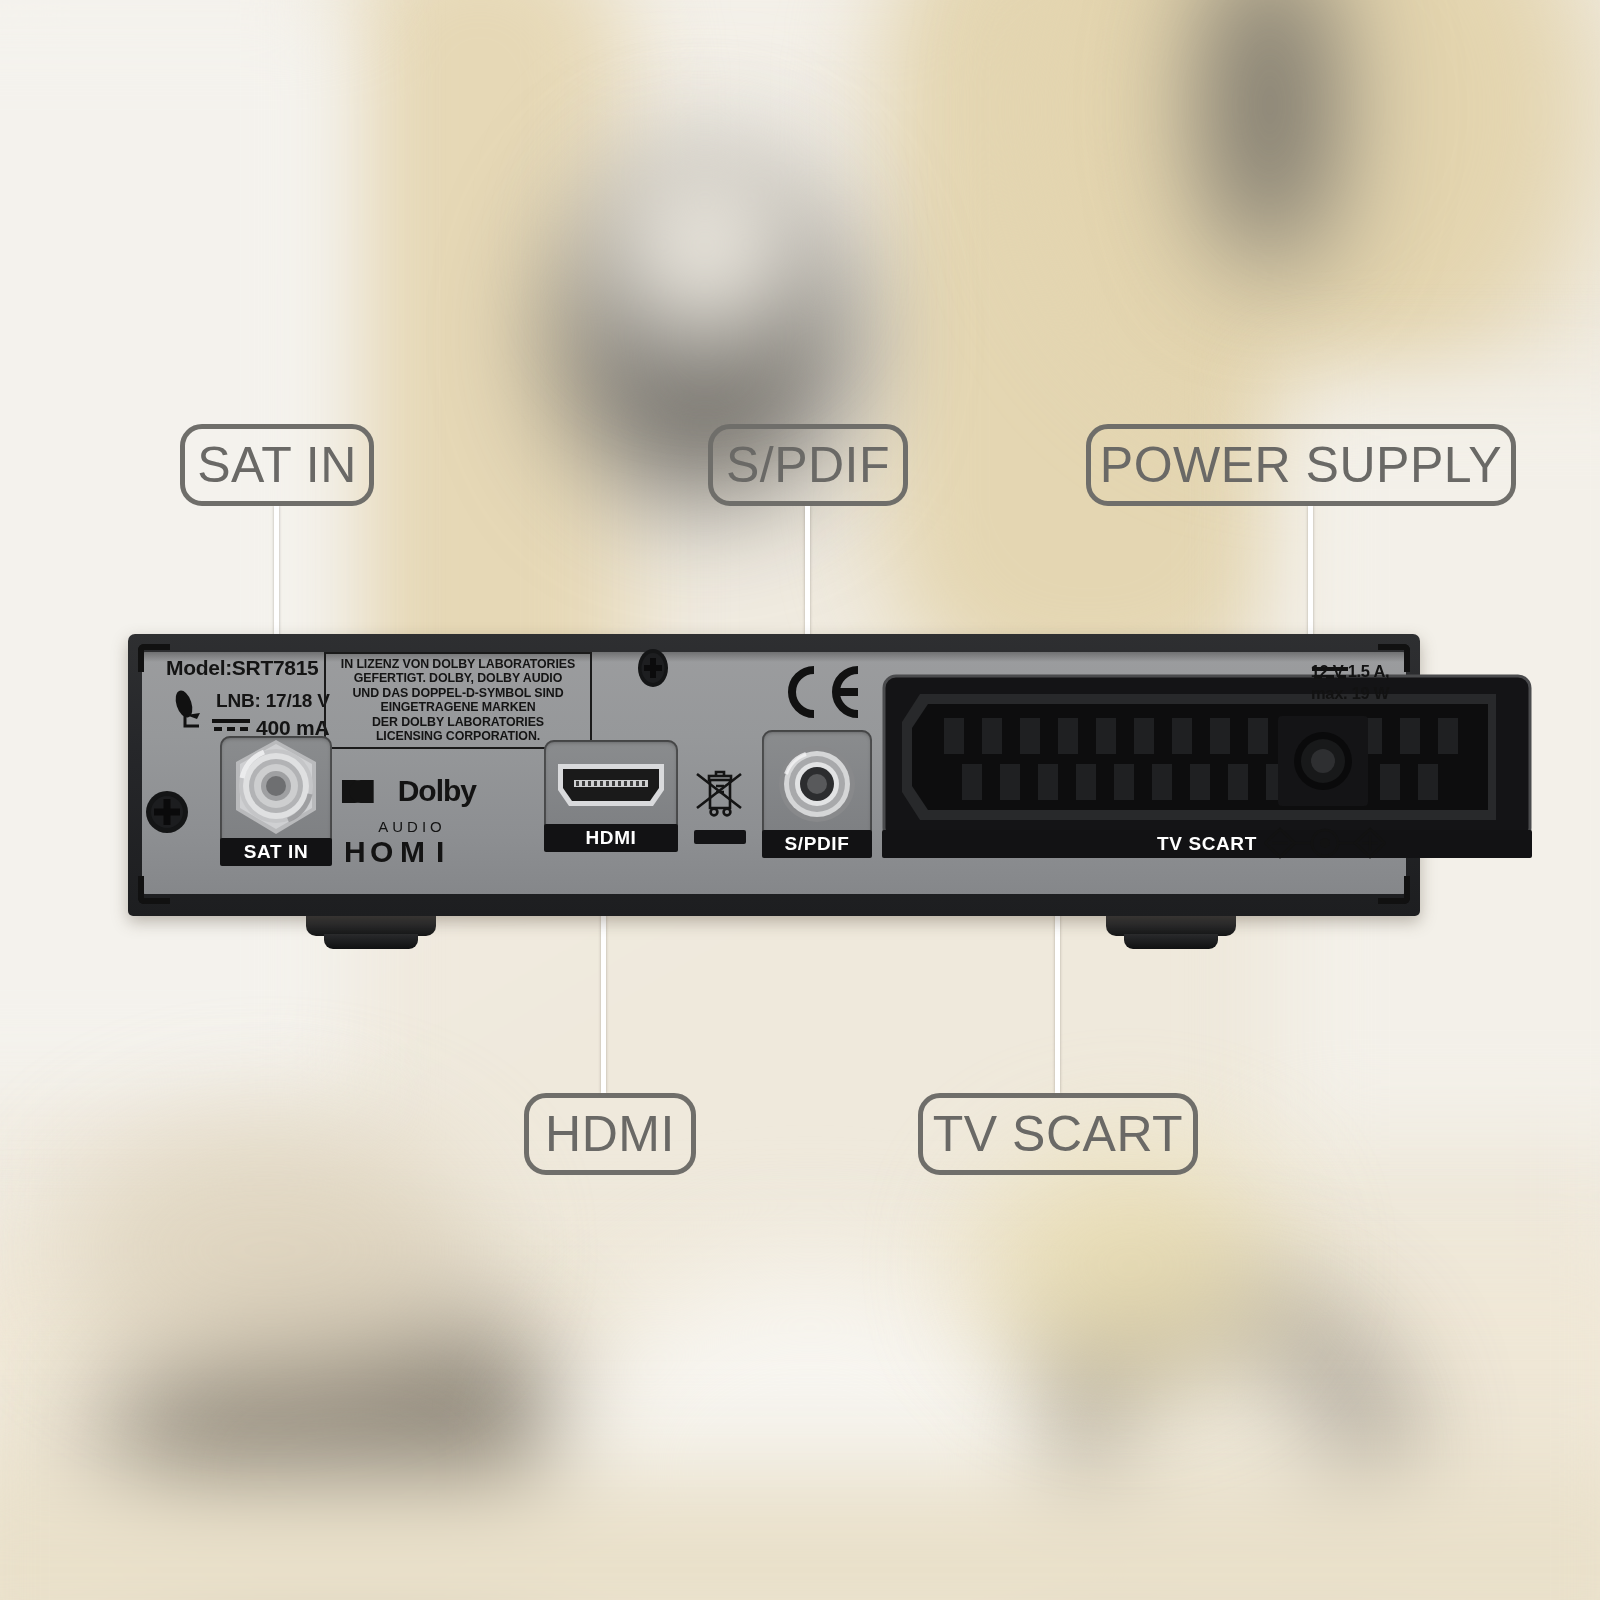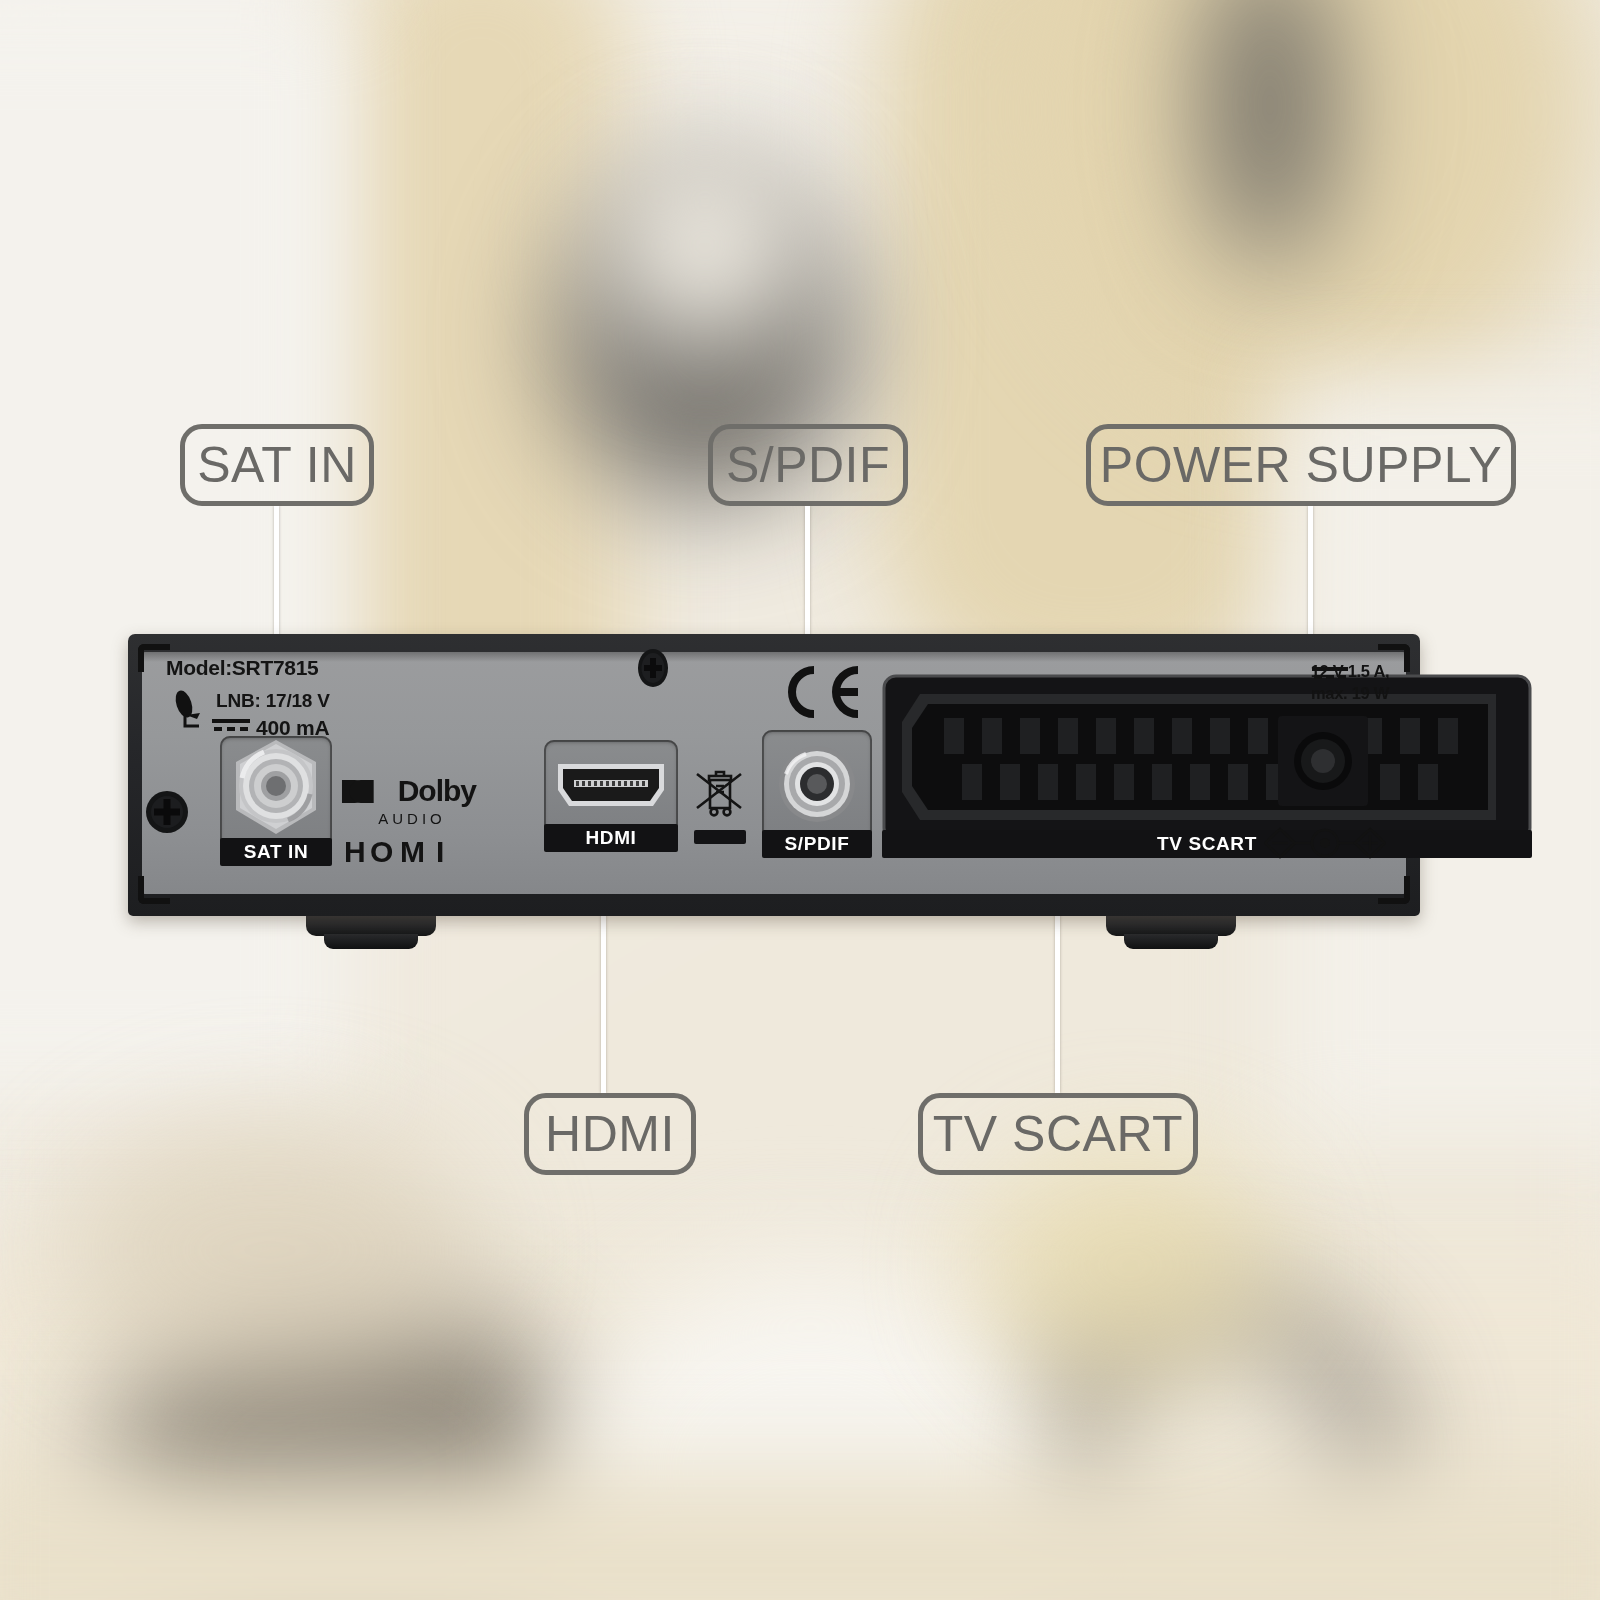--- a/index.html
+++ b/index.html
@@ -245,20 +245,28 @@
   <div style="position:absolute;left:84px;top:82px;width:40px;height:18px;">
     <svg width="40" height="18" viewBox="0 0 40 18">
       <rect x="0" y="3" width="38" height="4" fill="#111"></rect>
       <rect x="2" y="11" width="8" height="4" fill="#111"></rect>
       <rect x="15" y="11" width="8" height="4" fill="#111"></rect>
       <rect x="28" y="11" width="8" height="4" fill="#111"></rect>
     </svg>
   </div>
   <div class="pt lnb2" style="left:128px;top:82px;">400 mA</div>
 
+  <div class="dolbybox" style="left:196px;top:18px;width:252px;">
+    <div>IN LIZENZ VON DOLBY LABORATORIES</div>
+    <div>GEFERTIGT. DOLBY, DOLBY AUDIO</div>
+    <div>UND DAS DOPPEL-D-SYMBOL SIND</div>
+    <div>EINGETRAGENE MARKEN</div>
+    <div>DER DOLBY LABORATORIES</div>
+    <div>LICENSING CORPORATION.</div>
+  </div>
 
   <div class="portframe" style="left:92px;top:102px;width:112px;height:118px;"></div>
   <div style="position:absolute;left:96px;top:100px;width:104px;height:112px;">
     <svg width="104" height="112" viewBox="0 0 104 112">
       <polygon points="52,6 92,28 92,76 52,100 12,76 12,28" fill="#b9babc"></polygon>
       <polygon points="52,10 88,30 88,74 52,95 16,74 16,30" fill="#cfd0d2"></polygon>
       <circle cx="52" cy="52" r="37" fill="#c4c5c7"></circle>
       <circle cx="52" cy="52" r="33" fill="#dfe0e1"></circle>
       <circle cx="52" cy="52" r="27" fill="#b2b3b5"></circle>
       <circle cx="52" cy="52" r="22" fill="#cdcecf"></circle>
@@ -271,21 +279,21 @@
   <div class="plabel" style="left:92px;top:204px;width:112px;height:28px;">SAT IN</div>
 
   <div class="dolbylogo" style="left:212px;top:140px;width:136px;">
     <div style="display:flex;align-items:center;">
       <svg width="36" height="27" viewBox="0 0 36 27">
         <path d="M2 2 L15 2 A11.5 11.5 0 0 1 15 25 L2 25 Z" fill="#131313"></path>
         <path d="M34 2 L21 2 A11.5 11.5 0 0 0 21 25 L34 25 Z" fill="#131313"></path>
       </svg>
       <span style="font-size:30px;font-weight:700;letter-spacing:-1px;margin-left:22px;">Dolby</span>
     </div>
-    <div style="font-size:15px;letter-spacing:4px;text-align:center;margin-top:2px;margin-left:8px;">AUDIO</div>
+    <div style="font-size:15px;letter-spacing:4px;text-align:center;margin-top:10px;margin-left:8px;">AUDIO</div>
   </div>
 
   <div class="hdmilogo" style="left:216px;top:202px;">
     <svg width="128" height="32" viewBox="0 0 128 32">
       <text x="0" y="26" font-family="Liberation Sans, sans-serif" font-size="30" font-weight="700" fill="#131313" letter-spacing="1">H</text>
       <path d="M29 4 L29 28 L34 28 L34 18 L43 18 L43 28 L48 28 L48 4 L43 4 L43 13 L34 13 L34 4 Z" fill="none"></path>
       <text x="26" y="26" font-family="Liberation Sans, sans-serif" font-size="30" font-weight="700" fill="#131313" letter-spacing="1">O</text>
       <text x="56" y="26" font-family="Liberation Sans, sans-serif" font-size="30" font-weight="700" fill="#131313" letter-spacing="1">M</text>
       <text x="92" y="26" font-family="Liberation Sans, sans-serif" font-size="30" font-weight="700" fill="#131313" letter-spacing="1">I</text>
     </svg>

